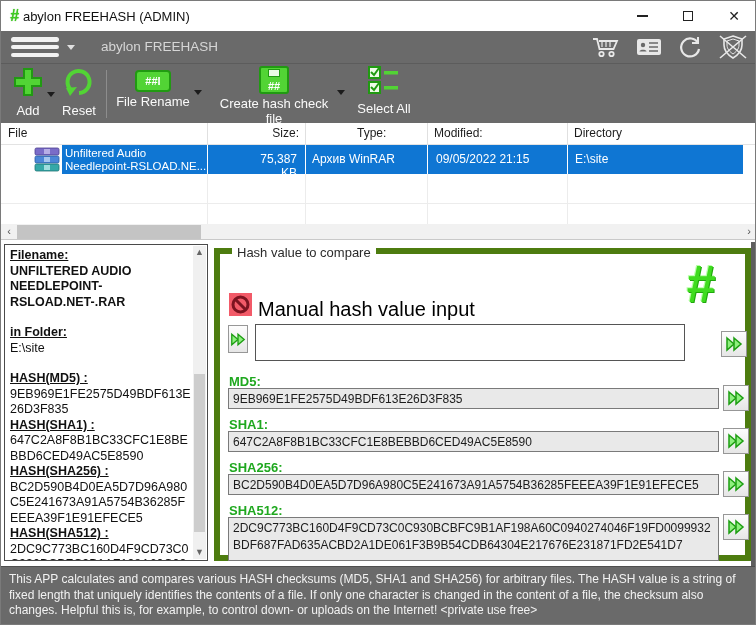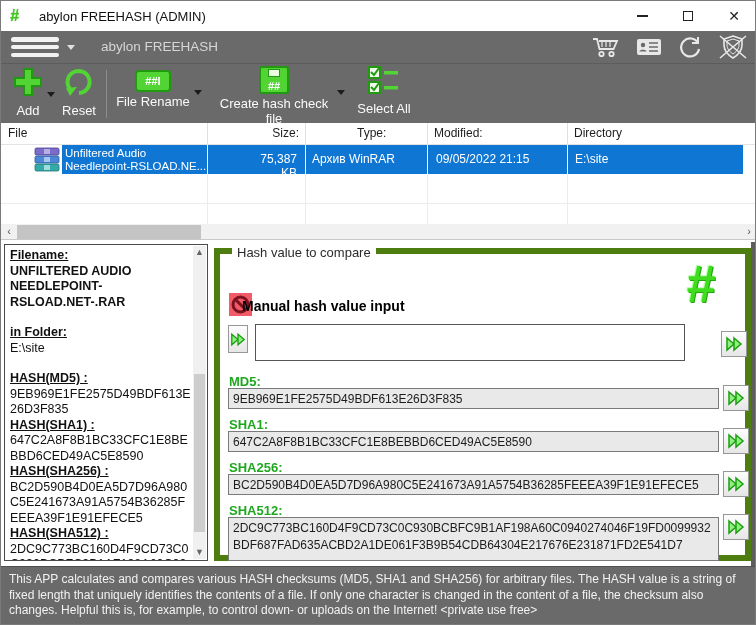--- a/index.html
+++ b/index.html
@@ -3,21 +3,21 @@
 <meta charset="utf-8">
 <style>
   * { margin:0; padding:0; box-sizing:border-box; }
   html,body { width:756px; height:625px; }
   body { font-family:"Liberation Sans", sans-serif; background:#fff; }
   .window { position:relative; width:756px; height:625px; overflow:hidden; border:1px solid #7a7a7a; background:#fff; }
 
   
   .titlebar { position:absolute; left:0; top:0; width:756px; height:30px; background:#fff; display:flex; align-items:center; }
   .app-icon { margin-left:9px; font-weight:bold; font-style:italic; font-size:16px; color:#3ecb21; text-shadow:0 0 1px #2aa012; }
-  .title-text { margin-left:20px; font-size:13px; color:#111; }
+  .title-text { margin-left:4px; font-size:13px; color:#111; }
   .win-btns { position:absolute; right:0; top:0; height:30px; display:flex; }
   .win-btn { width:46px; height:30px; display:flex; align-items:center; justify-content:center; }
   .glyph-min { width:11px; border-bottom:2px solid #222; }
   .glyph-max { width:10px; height:10px; border:1.4px solid #222; }
   .glyph-close { font-size:14px; color:#222; line-height:1; }
 
   
   .menubar { position:absolute; left:0; top:30px; width:756px; height:32px; background:#6a6a6a; }
   .hamburger { position:absolute; left:10px; top:6px; width:48px; height:20px; display:flex; flex-direction:column; justify-content:space-between; }
   .hamburger span { display:block; height:4.5px; border-radius:3px; background:#f2f2f2; }
@@ -71,21 +71,21 @@
   .d-gap { height:15px; }
   .vscroll { position:absolute; right:1px; top:1px; bottom:1px; width:13px; background:#f0f0f0; }
   .vs-arrow { position:absolute; left:0; width:13px; height:13px; color:#666; font-size:9px; text-align:center; line-height:13px; }
   .vs-thumb { position:absolute; left:1px; top:128px; width:11px; height:158px; background:#cdcdcd; }
 
   
   .compare { position:absolute; left:213px; top:8px; width:537px; height:313px; border:6px solid #4d7c0f; background:#fff; }
   .legend { position:absolute; left:12px; top:-9px; background:#fff; padding:0 5px; font-size:13px; color:#2b2b2b; }
   .hash-logo { position:absolute; left:466px; top:0px; font-size:52px; font-weight:bold; font-style:italic; color:#3fdc1f; text-shadow:1px 1px 0 #1fa80c, -1px -1px 0 #b8ffa8; }
   .no-icon { position:absolute; left:9px; top:39px; }
-  .manual-label { position:absolute; left:22px; top:44px; font-size:14px; font-weight:bold; color:#000; }
+  .manual-label { position:absolute; left:38px; top:44px; font-size:20px; font-weight:normal; color:#000; }
   .chev-btn { position:absolute; background:linear-gradient(#fdfdfd,#e6e6e6); border:1px solid #979797; display:flex; align-items:center; justify-content:center; }
   .btn-manual-left { left:8px; top:71px; width:20px; height:28px; }
   .btn-manual-right { left:501px; top:77px; width:26px; height:26px; }
   .manual-input { position:absolute; left:35px; top:70px; width:430px; height:37px; border:1px solid #555; background:#fff; font-size:13px; padding:2px 4px; font-family:"Liberation Sans",sans-serif; }
   .h-label { position:absolute; font-size:13px; font-weight:bold; color:#1fa81f; }
   .h-box { position:absolute; width:491px; height:21px; background:#e9e9e9; border:1px solid #7a7a7a; font-size:12px; color:#1c1c1c; padding:2px 4px; overflow:hidden; word-break:break-all; line-height:17px; }
   .h-box.tall { height:44px; }
   .l0{left:9px;top:120px;} .b0{left:8px;top:134px;} .c0{left:503px;top:131px;width:26px;height:26px;}
   .l1{left:9px;top:163px;} .b1{left:8px;top:177px;} .c1{left:503px;top:174px;width:26px;height:26px;}
   .l2{left:9px;top:206px;} .b2{left:8px;top:220px;} .c2{left:503px;top:217px;width:26px;height:26px;}

